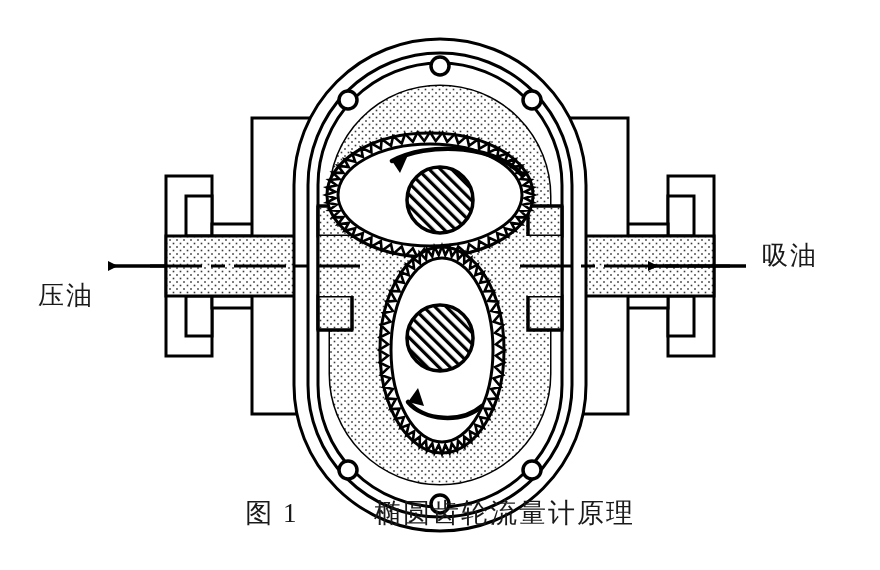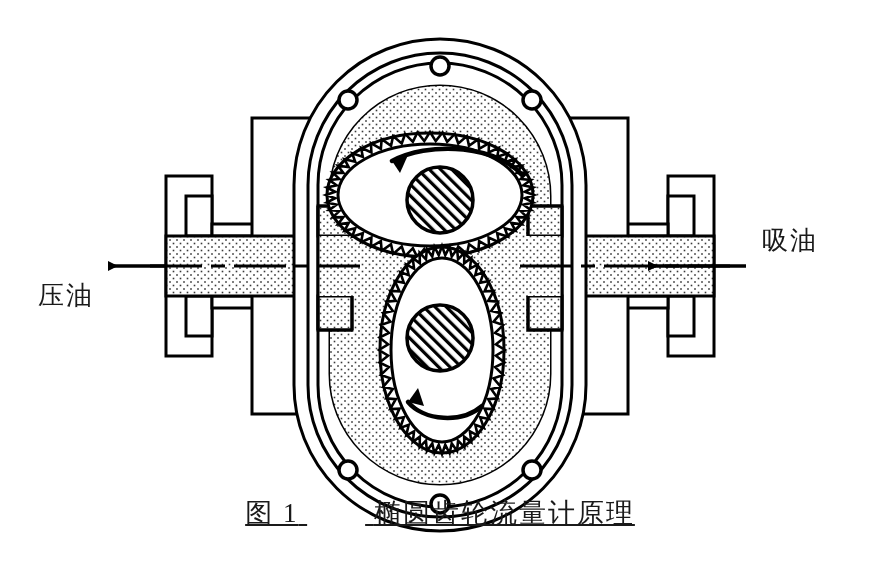--- a/index.html
+++ b/index.html
@@ -38,33 +38,32 @@
     white-space: nowrap;
     line-height: 1;
   }
   #label-pressure-oil {
     left: 38px;
     top: 243px;
     margin-top: 40px;
   }
   #label-suction-oil {
     left: 762px;
-    top: 228px;
+    top: 243px;
   }
   #caption {
     position: absolute;
     left: 0;
     top: 495px;
     width: 880px;
     text-align: center;
     font-size: 27px;
     letter-spacing: 2px;
     color: #1a1a1a;
     white-space: nowrap;
-    text-decoration: underline;
   }
   #caption .caption-gap {
     display: inline-block;
     width: 58px;
   }
 </style>
 </head>
 <body>
 
 <div id="figure-root">

